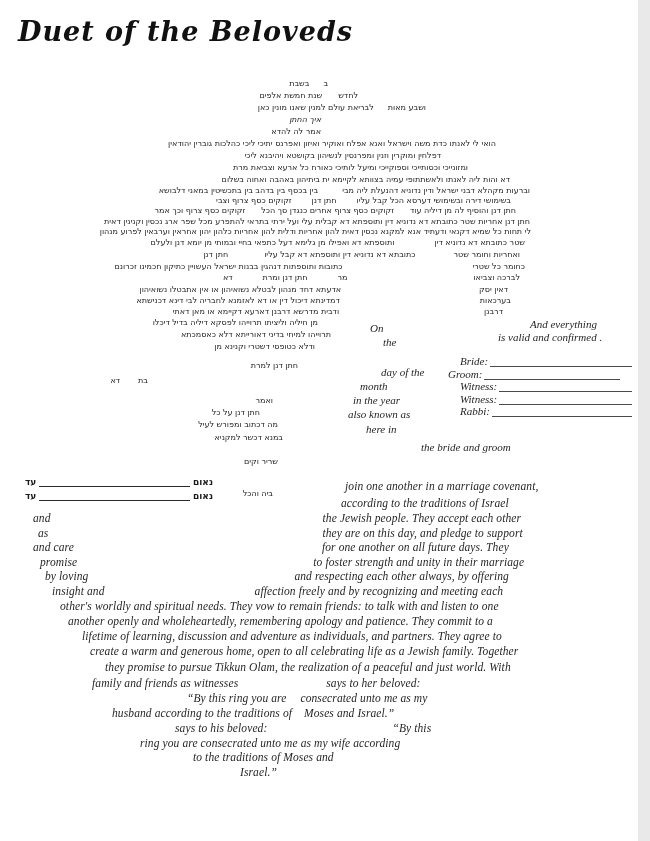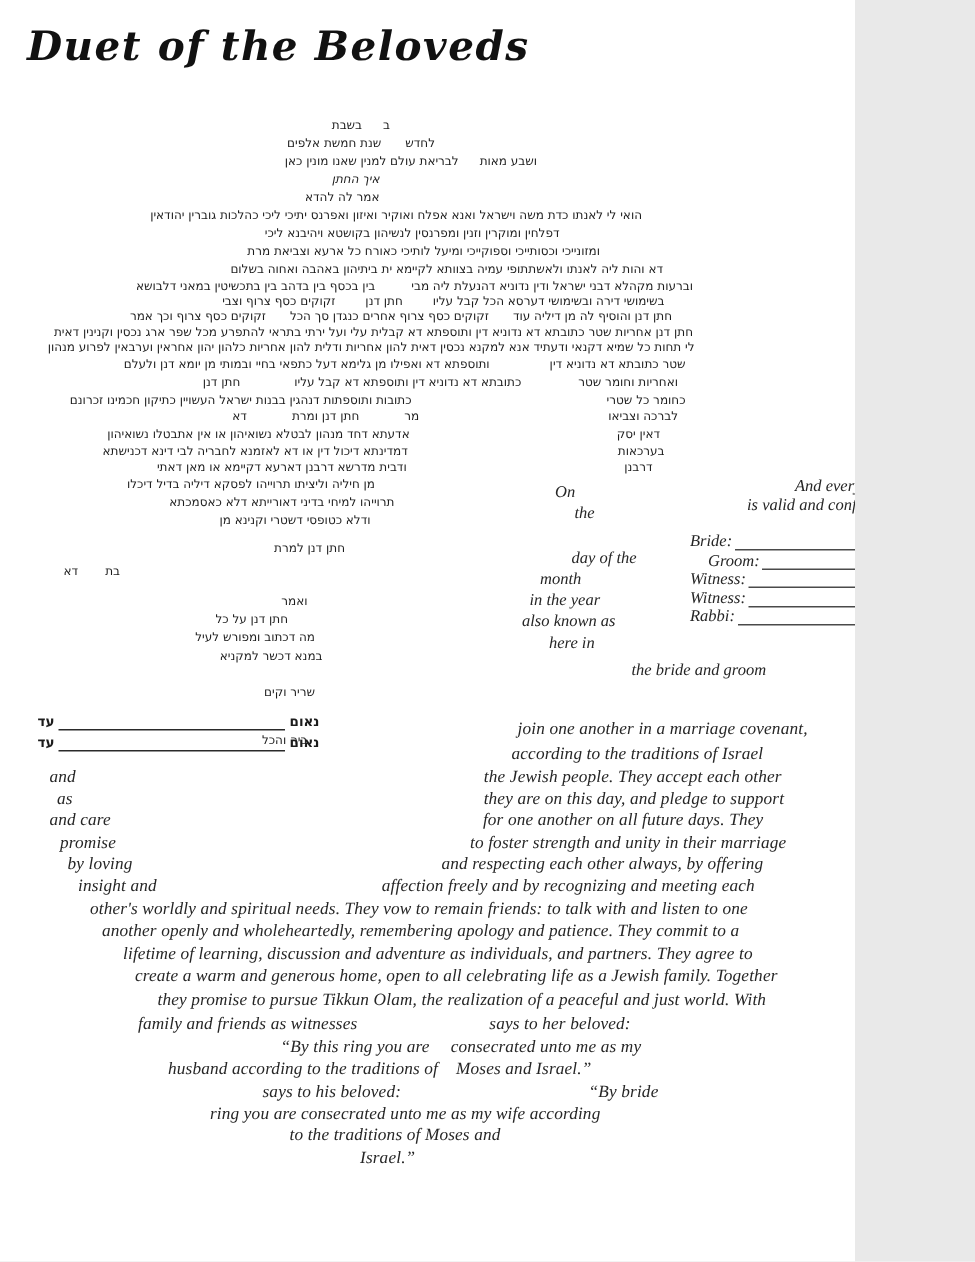--- a/index.html
+++ b/index.html
@@ -1,16 +1,16 @@
 <!DOCTYPE html>
 <html><head>
 <meta charset="utf-8">
 <style>
   html,body{margin:0;padding:0;background:#e9e9e9;}
-  .paper{position:relative;width:570px;height:841px;background:#ffffff;overflow:hidden;
+  .paper{position:relative;width:638px;height:841px;background:#ffffff;overflow:hidden;
          font-family:"Liberation Serif",serif;}
   .title{position:absolute;left:18px;top:16px;font-family:"DejaVu Serif",serif;
          font-style:italic;font-weight:bold;font-size:27px;color:#111;letter-spacing:1px;}
   .subtitle{position:absolute;left:18px;top:50px;font-family:"Liberation Serif",serif;
          font-weight:bold;font-size:21px;color:#111;}
   
   .hline{position:absolute;white-space:nowrap;direction:rtl;text-align:right;
          font-family:"DejaVu Sans",sans-serif;font-size:8px;line-height:9px;color:#1c1c1c;}
   .g{display:inline-block;}
   
@@ -77,21 +77,21 @@
       <div class="fw" style="left: 366px; top: 423px;">here in</div>
       <div class="fw" style="left: 421px; top: 441px;">the bride and groom</div>
       <div class="fw" style="left: 530px; top: 318px;">And everything</div>
       <div class="fw" style="left: 498px; top: 331px;">is valid and confirmed .</div>
     </div>
   <div id="form-rows">
       <div class="formrow" style="left: 460px; top: 355px; width: 172px;">
         <span class="lbl">Bride:</span>
         <span class="rule"></span>
       </div>
-      <div class="formrow" style="left: 472px; top: 368px; width: 172px; font-family: Liberation Serif, serif;">
+      <div class="formrow" style="left: 448px; top: 368px; width: 172px; font-family: Liberation Serif, serif;">
         <span class="lbl">Groom:</span>
         <span class="rule"></span>
       </div>
       <div class="formrow" style="left: 460px; top: 380px; width: 172px;">
         <span class="lbl">Witness:</span>
         <span class="rule"></span>
       </div>
       <div class="formrow" style="left: 460px; top: 393px; width: 172px;">
         <span class="lbl">Witness:</span>
         <span class="rule"></span>
@@ -123,18 +123,18 @@
       <div class="eline" style="top: 570px; left: 45px;"><span>by loving</span><span class="g" style="width: 206px;"></span><span>and respecting each other always, by offering</span></div>
       <div class="eline" style="top: 585px; left: 52px;"><span>insight and</span><span class="g" style="width: 150px;"></span><span>affection freely and by recognizing and meeting each</span></div>
       <div class="eline" style="top: 600px; left: 60px;"><span>other's worldly and spiritual needs. They vow to remain friends: to talk with and listen to one</span></div>
       <div class="eline" style="top: 615px; left: 68px;"><span>another openly and wholeheartedly, remembering apology and patience. They commit to a</span></div>
       <div class="eline" style="top: 630px; left: 82px;"><span>lifetime of learning, discussion and adventure as individuals, and partners. They agree to</span></div>
       <div class="eline" style="top: 645px; left: 90px;"><span>create a warm and generous home, open to all celebrating life as a Jewish family. Together</span></div>
       <div class="eline" style="top: 661px; left: 105px;"><span>they promise to pursue Tikkun Olam, the realization of a peaceful and just world. With</span></div>
       <div class="eline" style="top: 677px; left: 92px;"><span>family and friends as witnesses</span><span class="g" style="width: 88px;"></span><span>says to her beloved:</span></div>
       <div class="eline" style="top: 692px; left: 187px;"><span>“By this ring you are</span><span class="g" style="width: 14px;"></span><span>consecrated unto me as my</span></div>
       <div class="eline" style="top: 707px; left: 112px;"><span>husband according to the traditions of</span><span class="g" style="width: 12px;"></span><span>Moses and Israel.”</span></div>
-      <div class="eline" style="top: 722px; left: 175px;"><span>says to his beloved:</span><span class="g" style="width: 125px;"></span><span>“By bride</span></div>
+      <div class="eline" style="top: 722px; left: 175px;"><span>says to his beloved:</span><span class="g" style="width: 125px;"></span><span>“By this</span></div>
       <div class="eline" style="top: 737px; left: 140px;"><span>ring you are consecrated unto me as my wife according</span></div>
       <div class="eline" style="top: 751px; left: 193px;"><span>to the traditions of Moses and</span></div>
       <div class="eline" style="top: 766px; left: 240px;"><span>Israel.”</span></div>
     </div>
 </div>
 
 </body></html>

